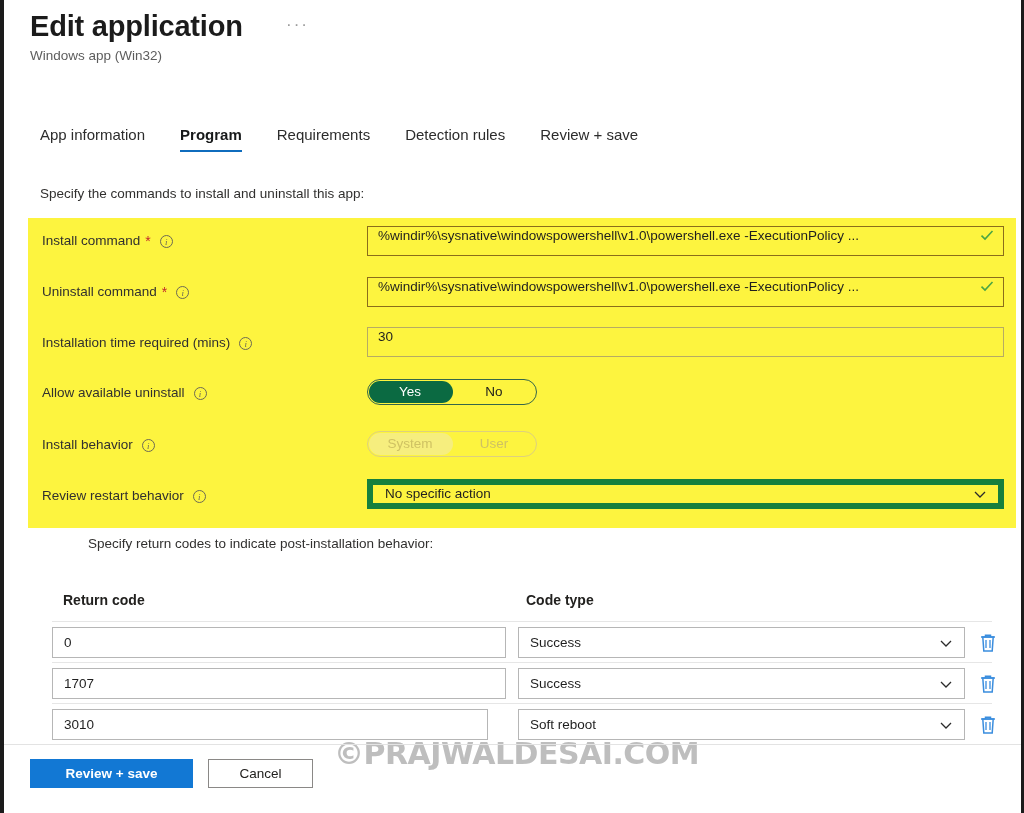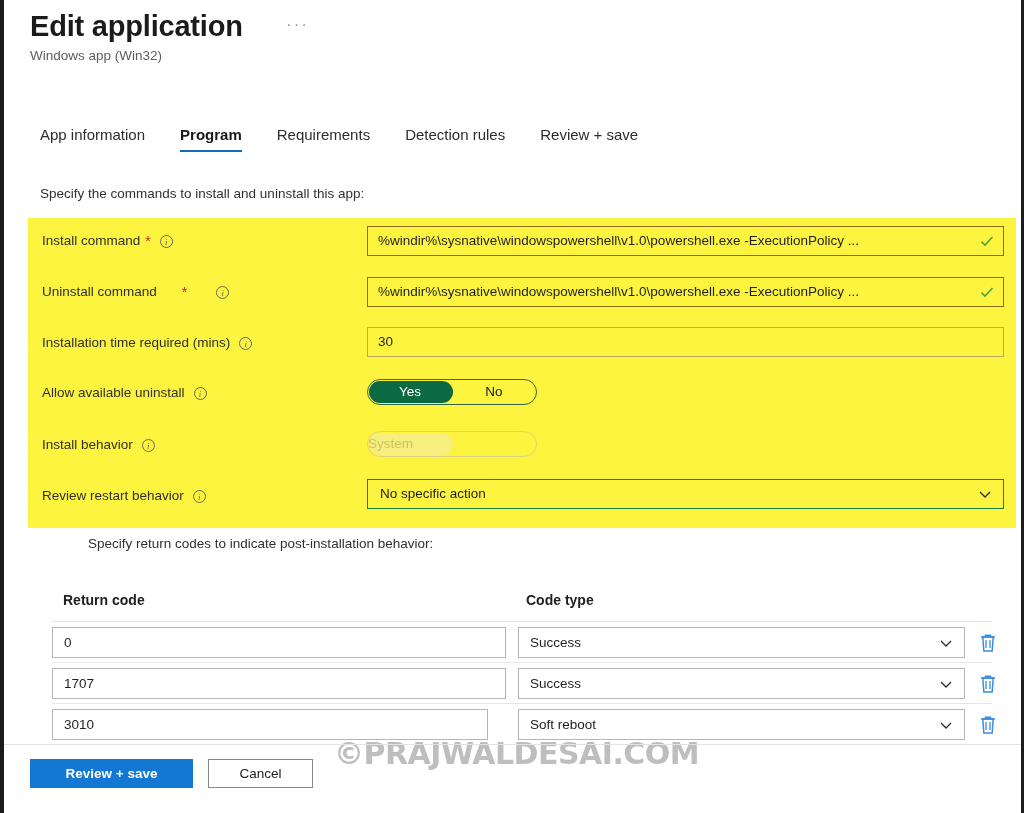--- a/index.html
+++ b/index.html
@@ -125,21 +125,20 @@
     line-height: 14px;
   }
 
   
   .yinput {
     position: absolute;
     background: transparent;
     border: 1px solid #8a6d1a;
     height: 30px;
     display: flex;
-    align-items: center;
     padding: 0 8px 0 10px;
     font-size: 13.5px;
     color: #1f1f1f;
     cursor: text;
     overflow: hidden;
   }
   .yinput .val {
     flex: 1 1 auto;
     white-space: nowrap;
     overflow: hidden;
@@ -190,21 +189,21 @@
     cursor: default;
   }
   .toggle.disabled .pill { background: #f6ee7e; }
   .toggle.disabled .opt { color: #cfc263; }
   .toggle.disabled .opt.sel { color: #cfc263; }
 
   
   .ydropdown {
     position: absolute;
     background: transparent;
-    border: 1px solid #15803d;
+    border: 6px solid #15803d;
     height: 30px;
     display: flex;
     align-items: center;
     padding: 0 10px 0 12px;
     font-size: 13.5px;
     color: #1f1f1f;
     cursor: pointer;
   }
   .ydropdown .val { flex: 1 1 auto; line-height: 18px; }
   .chev { flex: none; width: 16px; height: 16px; }
@@ -333,21 +332,21 @@
   </div>
   <div class="yinput" style="left:363px; top:226px; width:637px;">
     <span class="val">%windir%\sysnative\windowspowershell\v1.0\powershell.exe -ExecutionPolicy ...</span>
     <span class="check-ic">
       <svg width="16" height="16" viewBox="0 0 16 16">
           <path d="M2.5 8.6 L6 12 L13.5 4" fill="none" stroke="#4aa544" stroke-width="1.6"></path>
         </svg>
     </span>
   </div>
 
-  <div class="frow-label" style="left:38px; top:283px;gap:20px;">
+  <div class="frow-label" style="left:38px; top:283px;">
     <span>Uninstall command</span>
     <span class="req-star">*</span>
     <span class="info-ic"></span>
   </div>
   <div class="yinput" style="left:363px; top:277px; width:637px;">
     <span class="val">%windir%\sysnative\windowspowershell\v1.0\powershell.exe -ExecutionPolicy ...</span>
     <span class="check-ic">
       <svg width="16" height="16" viewBox="0 0 16 16">
           <path d="M2.5 8.6 L6 12 L13.5 4" fill="none" stroke="#4aa544" stroke-width="1.6"></path>
         </svg>
@@ -369,21 +368,21 @@
   <div class="toggle" style="left:363px; top:379px;">
     <span class="pill"></span>
     <span class="opt sel">Yes</span>
     <span class="opt">No</span>
   </div>
 
   <div class="frow-label" style="left:38px; top:436px;">
     <span>Install behavior</span>
     <span class="info-ic"></span>
   </div>
-  <div class="toggle disabled" style="left:363px; top:431px;flex-direction:column;">
+  <div class="toggle disabled" style="left:363px; top:431px;">
     <span class="pill"></span>
     <span class="opt sel">System</span>
     <span class="opt">User</span>
   </div>
 
   <div class="frow-label" style="left:38px; top:487px;">
     <span>Review restart behavior</span>
     <span class="info-ic"></span>
   </div>
   <div class="ydropdown" style="left:363px; top:479px; width:637px;">

